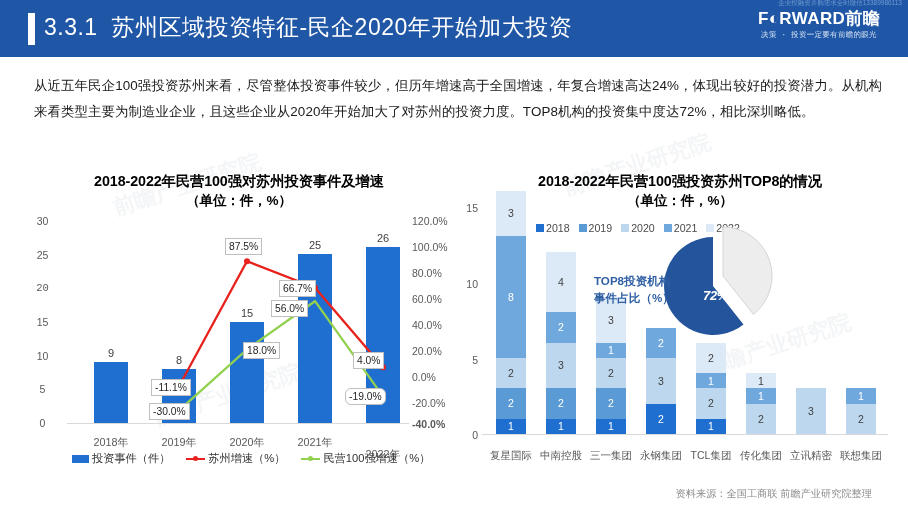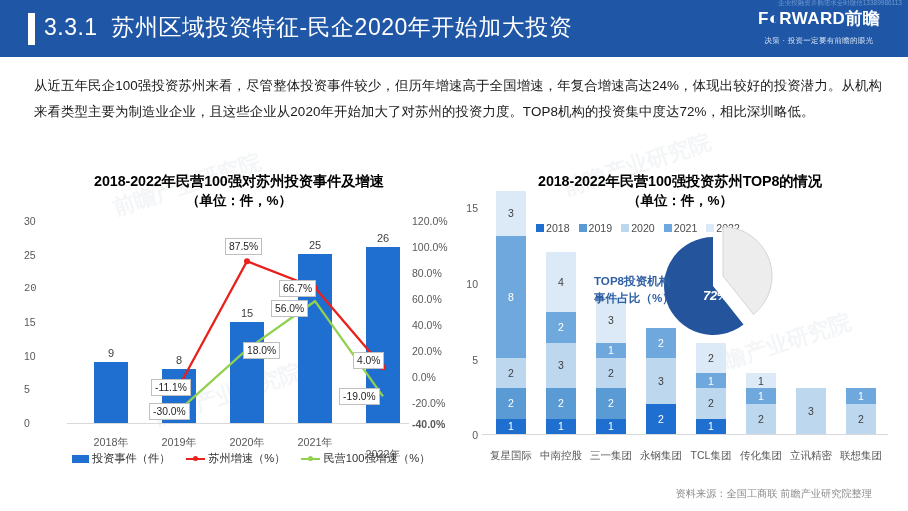--- a/index.html
+++ b/index.html
@@ -31,21 +31,21 @@
   }
   .brand {
     position: absolute; right: 14px; top: 9px; text-align: center; width: 150px;
   }
   .brand-main {
     color: #ffffff; font-size: 17px; font-weight: 700; letter-spacing: 0.4px;
     white-space: nowrap; line-height: 20px;
   }
   .brand-sub {
     color: #d4e1f2; font-size: 7.5px; letter-spacing: 0.3px;
-    white-space: nowrap; margin-top: 7px;
+    white-space: nowrap; margin-top: 1px; font-family: Liberation Mono, monospace;
   }
 
   
   .para {
     position: absolute; left: 34px; top: 73px; width: 848px;
     font-size: 13.4px; color: #1a1a1a; line-height: 26px;
     text-align: justify; letter-spacing: 0.1px;
   }
 
   
@@ -53,21 +53,21 @@
     position: absolute; text-align: center; font-weight: 700;
     font-size: 14.3px; color: #000; line-height: 19px; letter-spacing: -0.1px;
   }
   .chart-title .sub { display: block; font-size: 13.5px; }
 
   
   .lc { position: absolute; left: 24px; top: 212px; width: 430px; height: 265px; }
   .lc-plot { position: absolute; left: 43px; top: 8px; width: 342px; height: 203px; }
   .lc-ylab, .lc-y2lab {
     position: absolute; font-size: 10.5px; color: #595959;
-    text-align: left; white-space: nowrap;
+    text-align: center; white-space: nowrap;
   }
   .lc-ylab { left: 0px; width: 37px; }
   .lc-y2lab { left: 388px; width: 46px; text-align: left; }
   .lc-baseline {
     position: absolute; left: 43px; top: 211px; width: 342px; height: 1px;
     background: #d9d9d9;
   }
   .lc-bar {
     position: absolute; bottom: 0; width: 34px; background: #1F6FD0;
   }
@@ -229,21 +229,21 @@
       <div class="lc-barval" style="left:228px; top:19px;">25</div>
       <div class="lc-barval" style="left:296px; top:12px;">26</div>
 
       <div class="lc-callout" style="left:84px;  top:159px;">-11.1%</div>
       <div class="lc-callout" style="left:82px;  top:183px;">-30.0%</div>
       <div class="lc-callout" style="left:158px; top:18px;">87.5%</div>
       <div class="lc-callout" style="left:176px; top:122px;">18.0%</div>
       <div class="lc-callout" style="left:212px; top:60px;">66.7%</div>
       <div class="lc-callout" style="left:204px; top:80px;">56.0%</div>
       <div class="lc-callout" style="left:286px; top:132px;">4.0%</div>
-      <div class="lc-callout" style="left:272px; top:168px;">-19.0%</div>
+      <div class="lc-callout" style="left:278px; top:168px;border-radius:6px;">-19.0%</div>
 
       <div class="lc-xlab" style="left:14px;">2018年</div>
       <div class="lc-xlab" style="left:82px;">2019年</div>
       <div class="lc-xlab" style="left:150px;">2020年</div>
       <div class="lc-xlab" style="left:218px;">2021年</div>
       <div class="lc-xlab" style="left:286px;margin-top:12px;">2022年</div>
     </div>
 
     <div class="lc-legend">
       <div class="lg-item">

